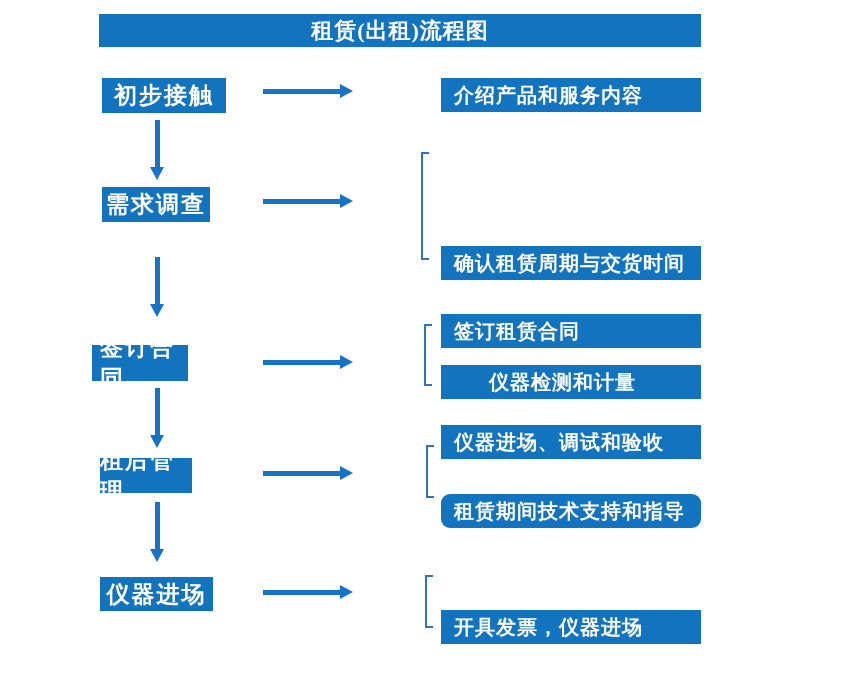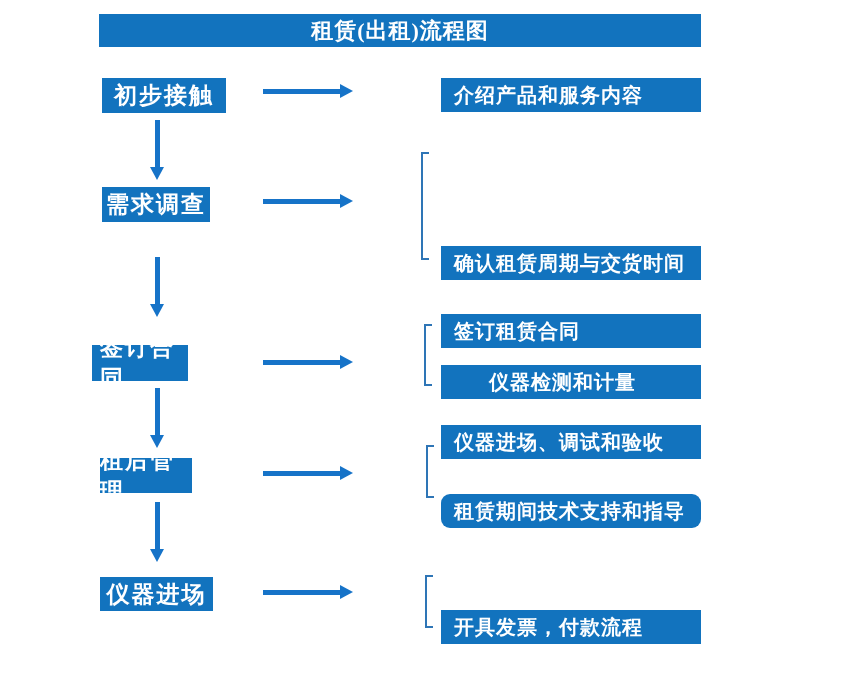--- a/index.html
+++ b/index.html
@@ -96,21 +96,21 @@
   <div class="box lbox" style="left:92px; top:345px; width:96px; height:36px;padding-left:8px;">签订合同</div>
   <div class="box lbox" style="left:100px; top:458px; width:92px; height:35px;">租后管理</div>
   <div class="box lbox" style="left:100px; top:577px; width:113px; height:34px;">仪器进场</div>
 
   <div class="box rbox" style="top:78px;">介绍产品和服务内容</div>
   <div class="box rbox" style="top:246px;">确认租赁周期与交货时间</div>
   <div class="box rbox" style="top:314px;">签订租赁合同</div>
   <div class="box rbox" style="top:365px;padding-left:48px;">仪器检测和计量</div>
   <div class="box rbox" style="top:425px;">仪器进场、调试和验收</div>
   <div class="box rbox" style="top:494px;border-radius:9px;">租赁期间技术支持和指导</div>
-  <div class="box rbox" style="top:610px;">开具发票，付款流程</div>
+  <div class="box rbox" style="top:610px;">开具发票，仪器进场</div>
 
   <div class="ha" style="top:89px;"></div>
   <div class="ha" style="top:199px;"></div>
   <div class="ha" style="top:360px;"></div>
   <div class="ha" style="top:471px;"></div>
   <div class="ha" style="top:590px;"></div>
 
   <div class="va" style="top:120px;"></div>
   <div class="va" style="top:257px;"></div>
   <div class="va" style="top:388px;"></div>

